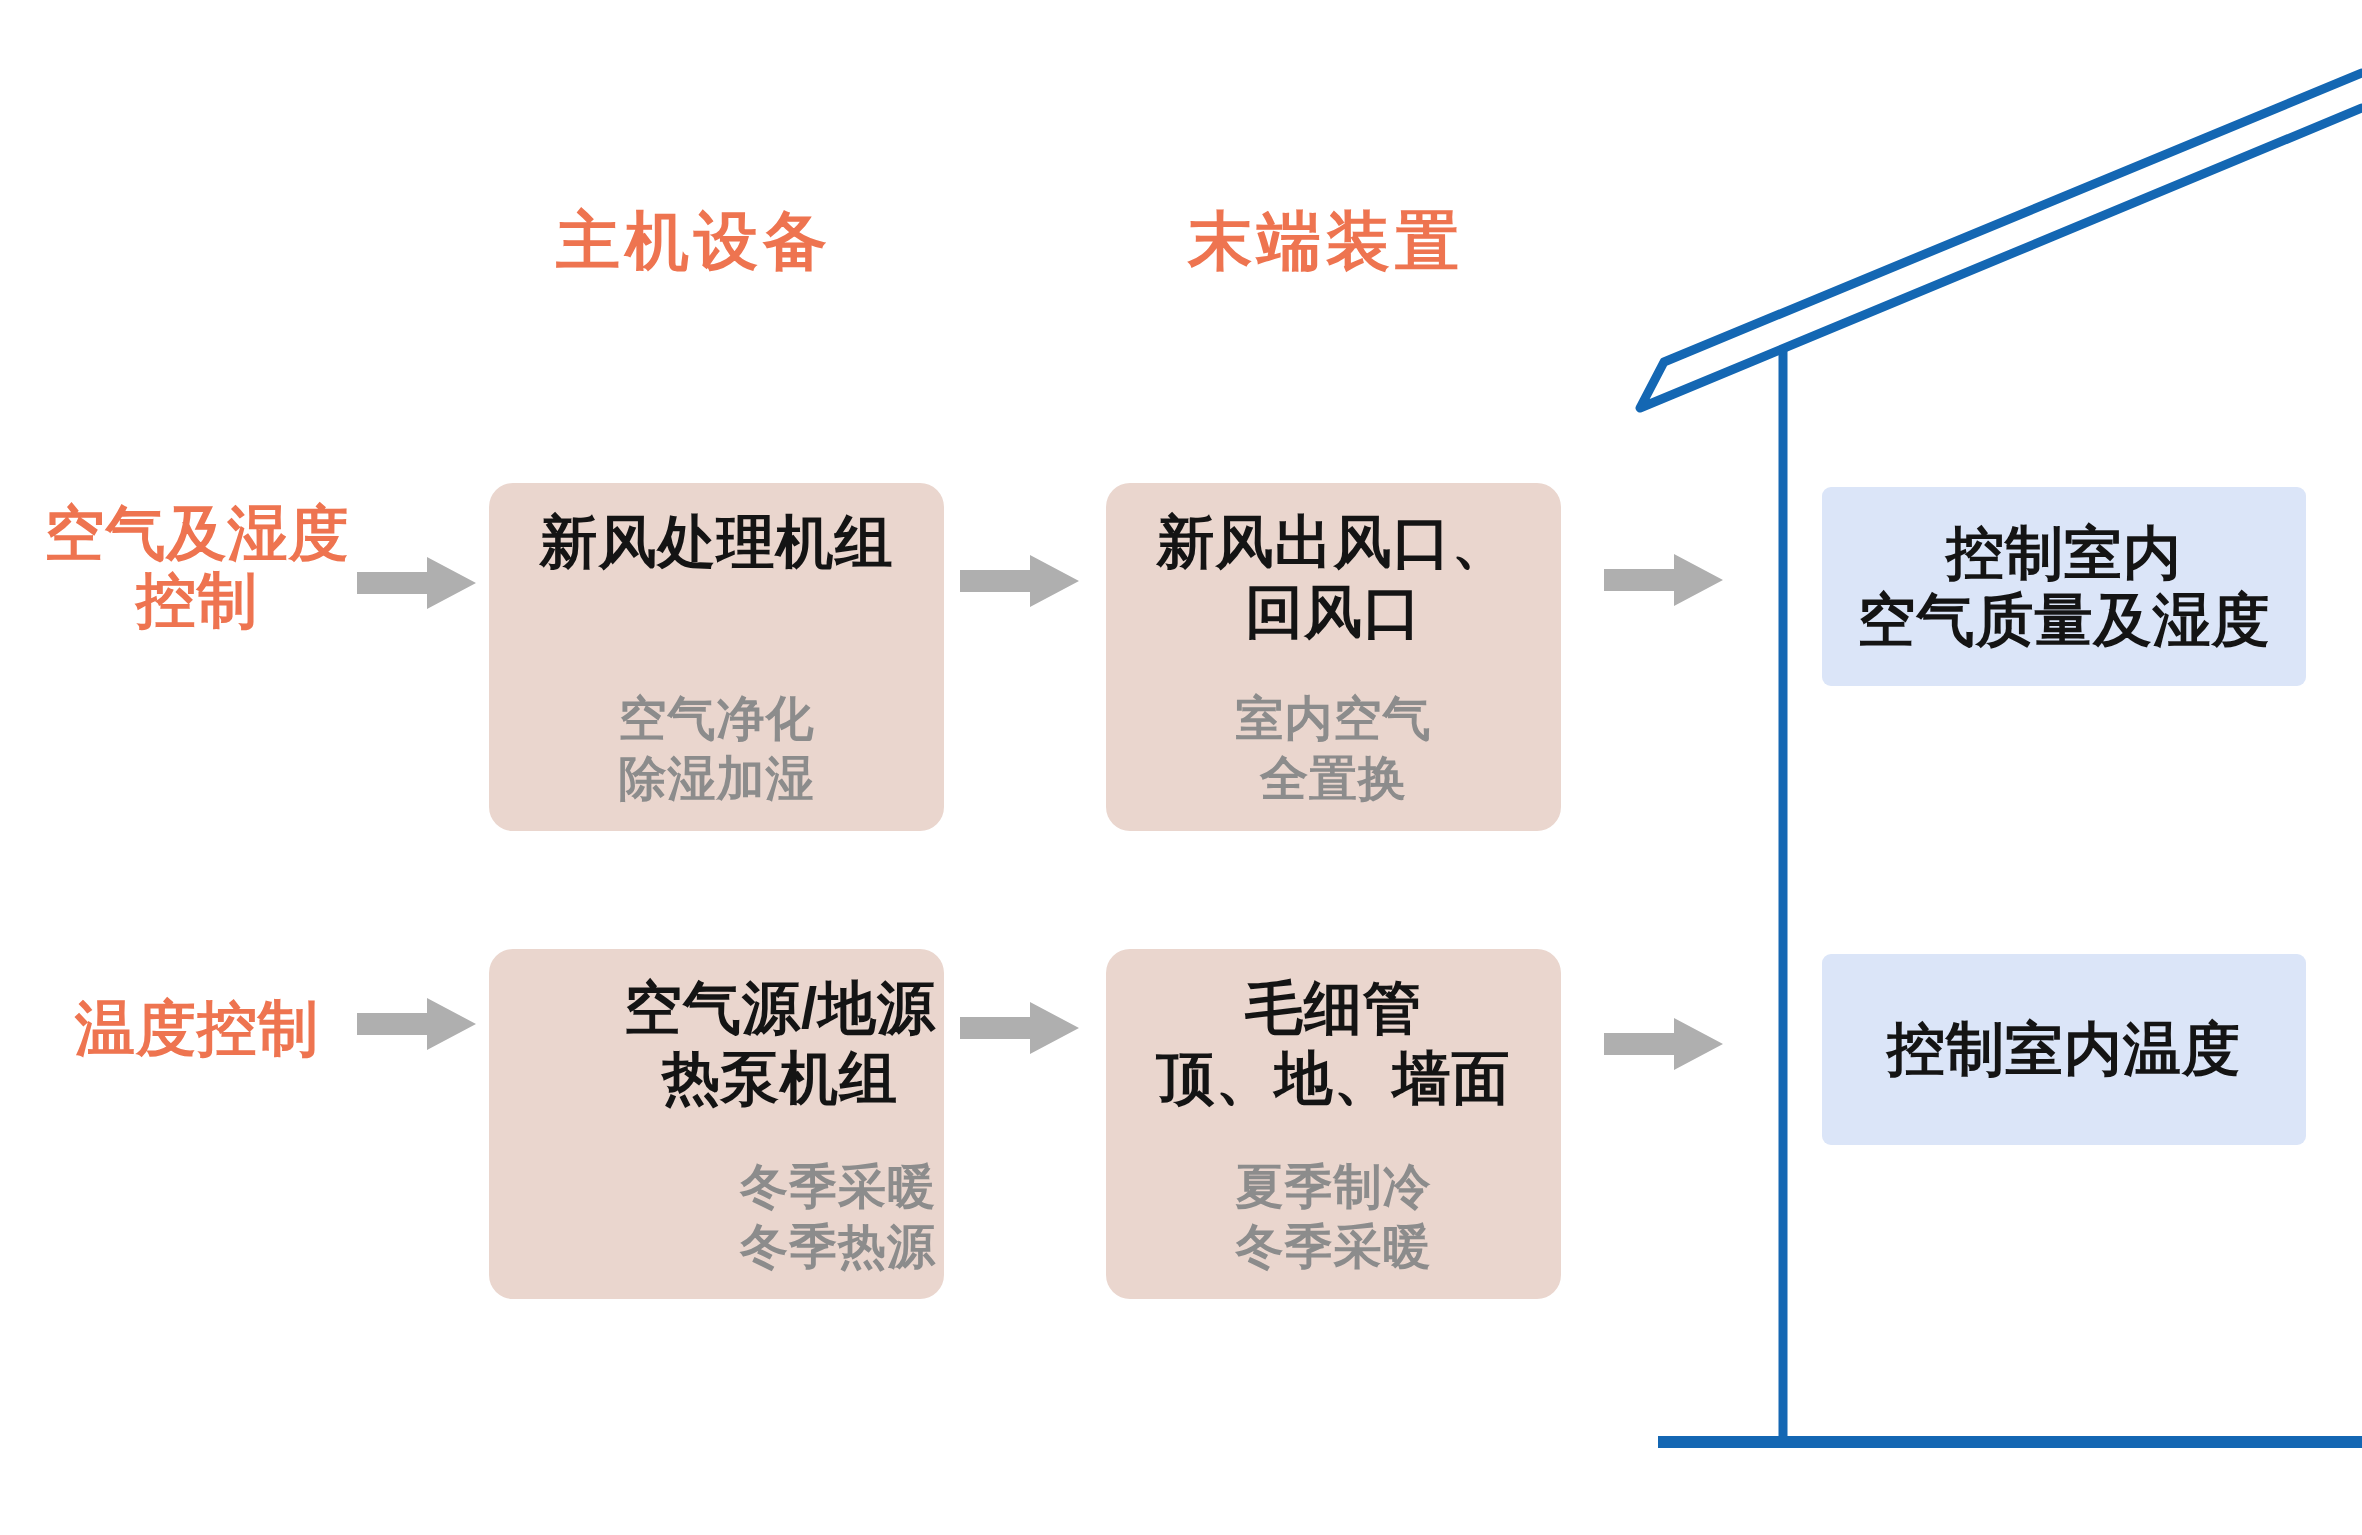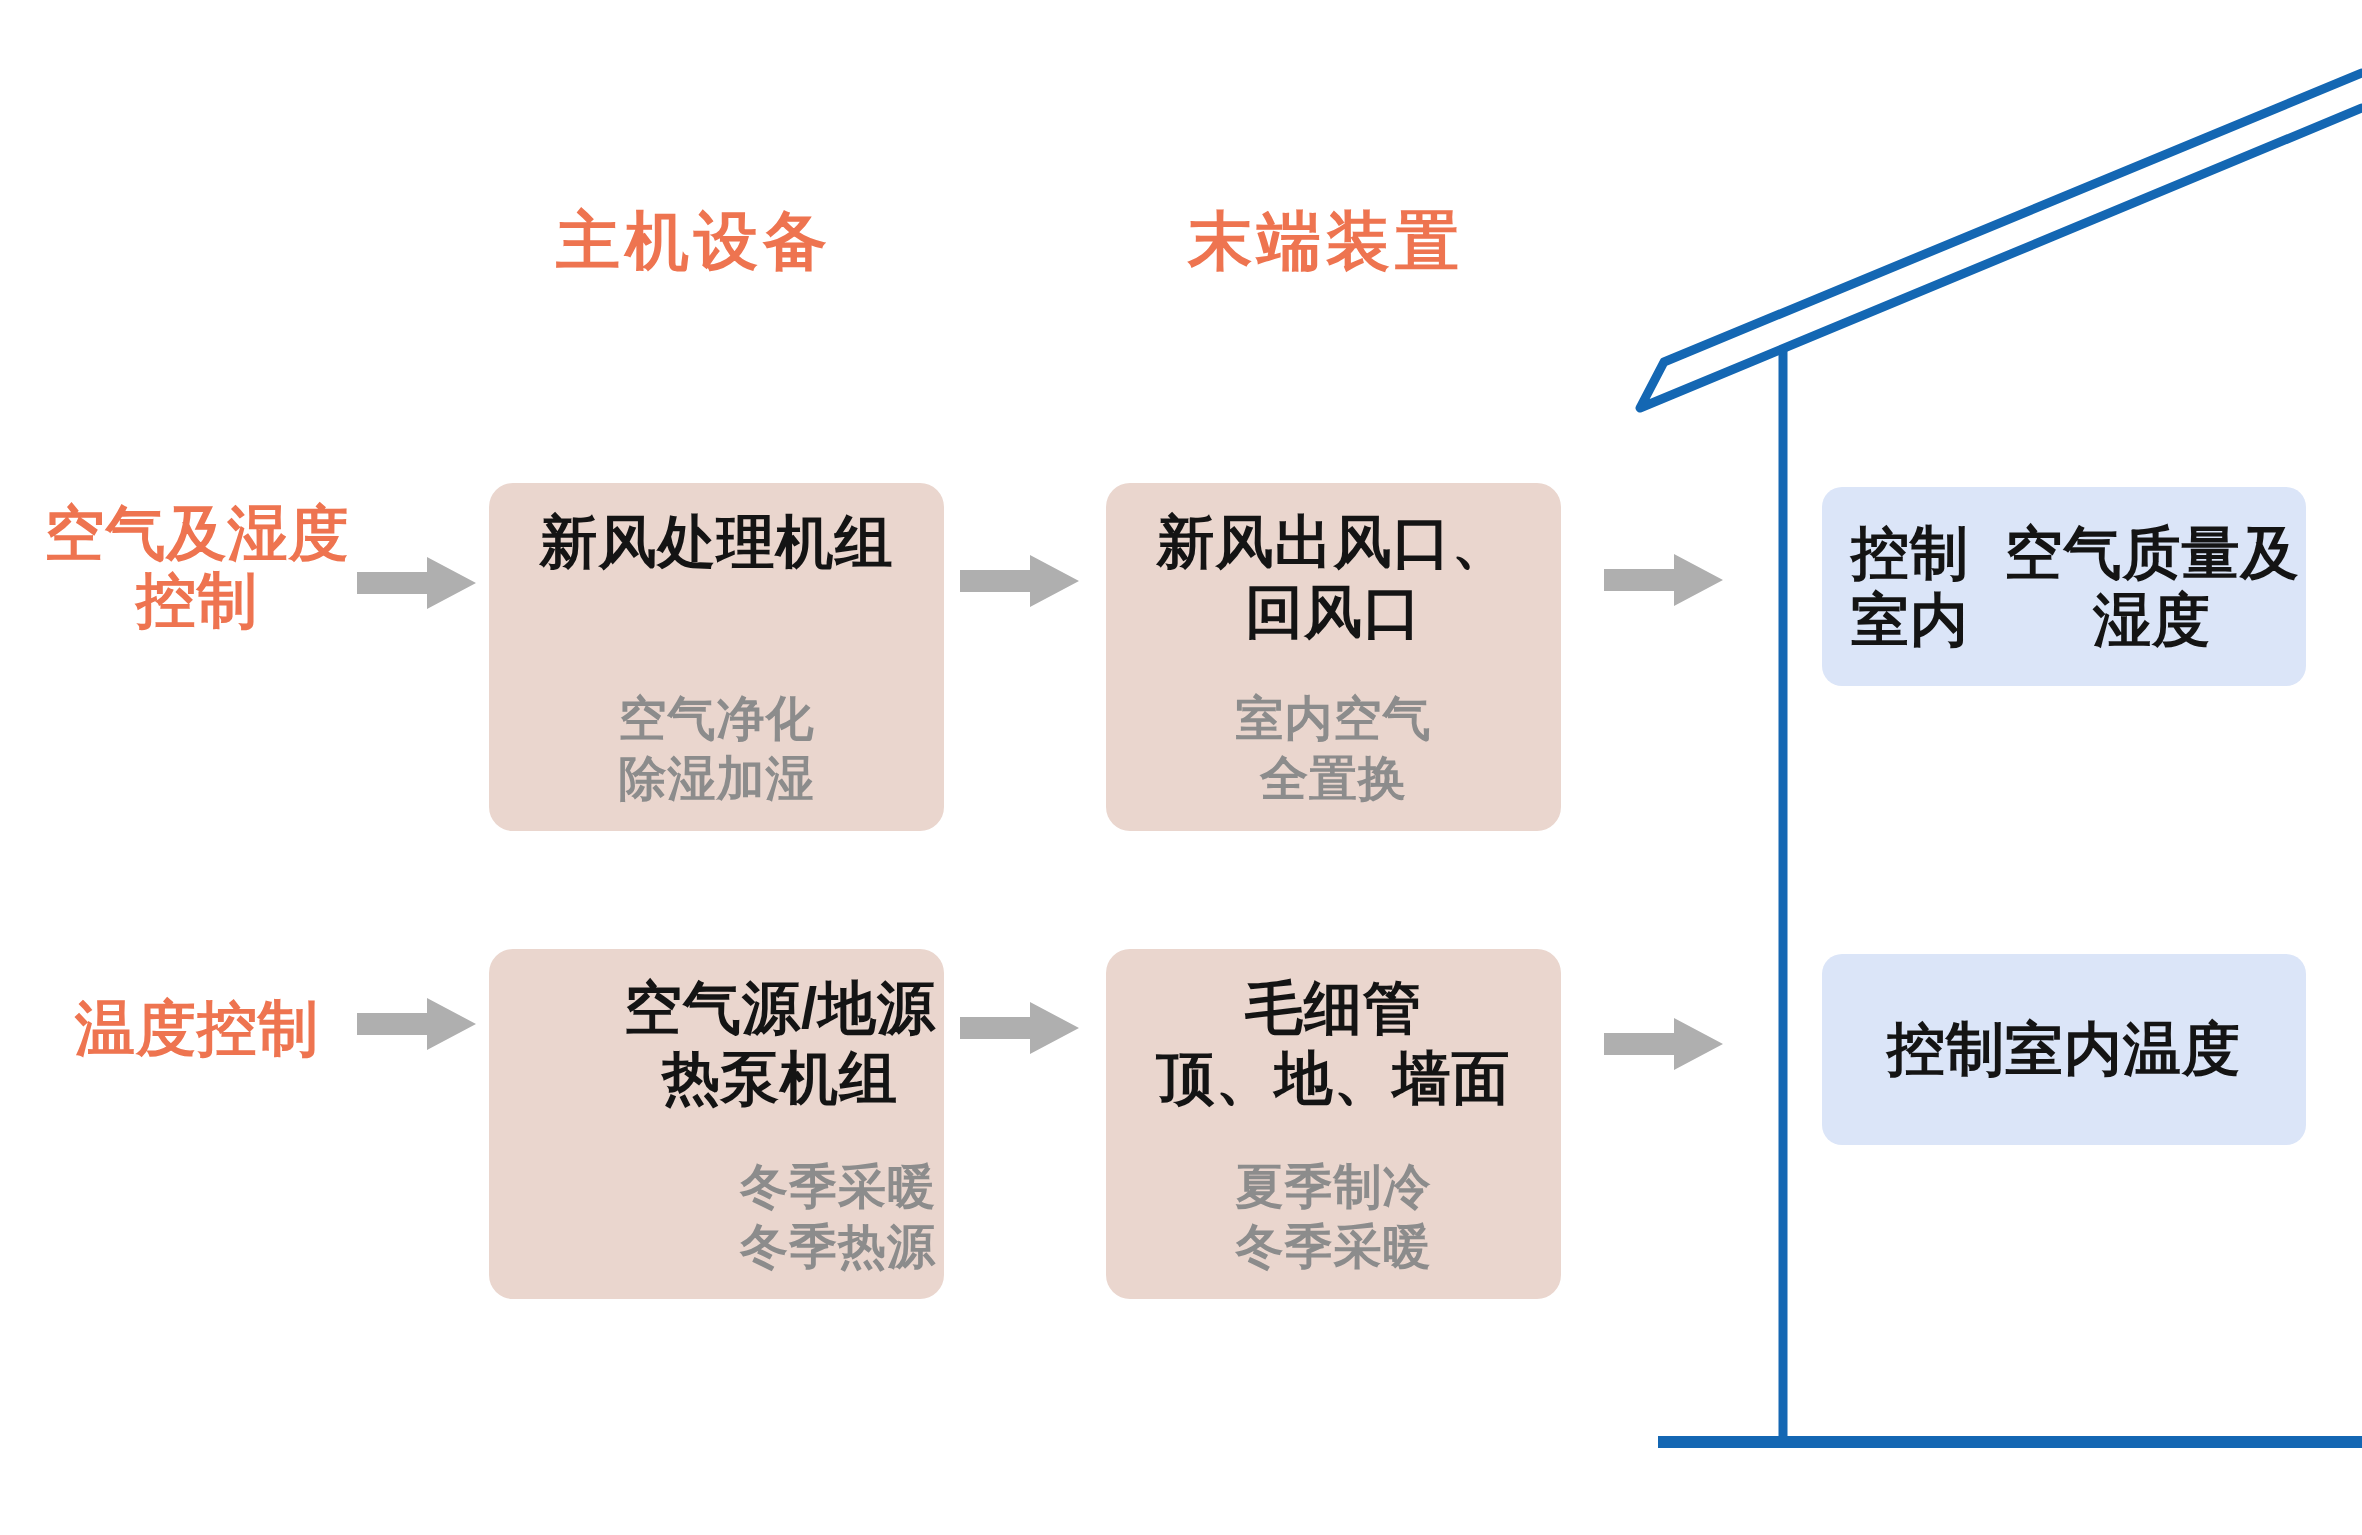--- a/index.html
+++ b/index.html
@@ -29,22 +29,22 @@
   .pink-box{
     position:absolute;width:455px;height:348px;background:var(--pink-box-bg);
     border-radius:24px;box-sizing:border-box;padding:24px 8px 22px;
     display:flex;flex-direction:column;justify-content:space-between;align-items:center;
     text-align:center;
     margin-top:48px;
   }
   .box-title{font-size:58px;font-weight:bold;color:var(--text-black);line-height:1.2;letter-spacing:1px;}
   .box-sub{font-size:48px;font-weight:bold;color:var(--subtitle-gray);line-height:1.25;letter-spacing:1px;}
   .blue-box{
-    position:absolute;width:484px;background:var(--blue-box-bg);border-radius:20px;
-    display:flex;flex-direction:row;justify-content:center;align-items:center;text-align:center;
+    position:absolute;width:484px;background:var(--blue-box-bg);border-radius:9px;
+    display:flex;flex-direction:column;justify-content:center;align-items:center;text-align:center;
     font-size:58px;font-weight:bold;color:var(--text-black);line-height:1.14;letter-spacing:1px;
   }
   .arrow{position:absolute;width:120px;height:54px;}
   .arrow svg{display:block;width:100%;height:100%;}
   .arrow polygon{fill:var(--arrow-gray);}
 </style>
 </head>
 <body>
 
 <div class="canvas">

